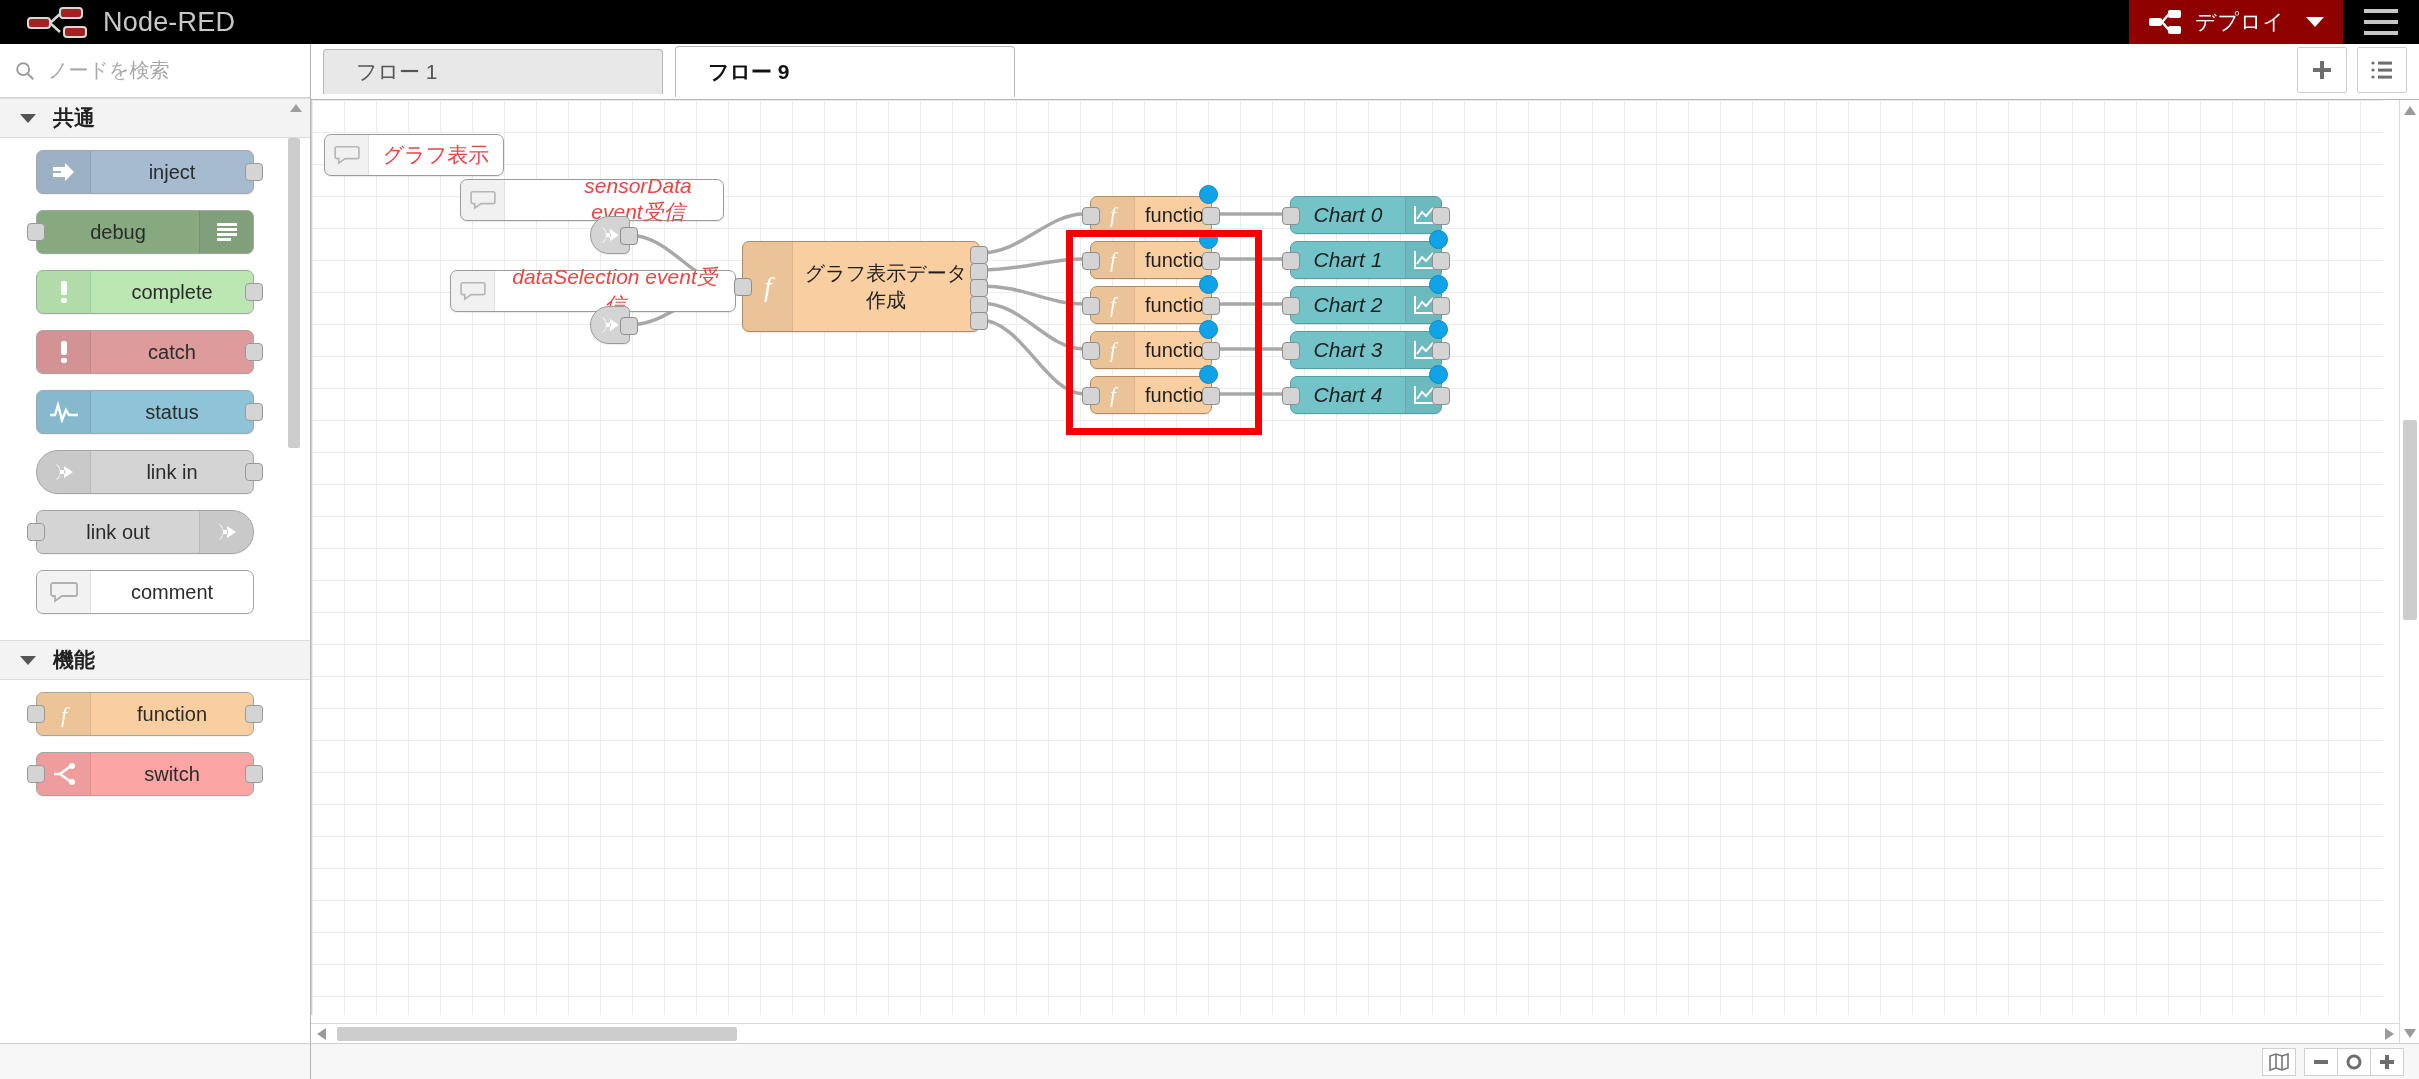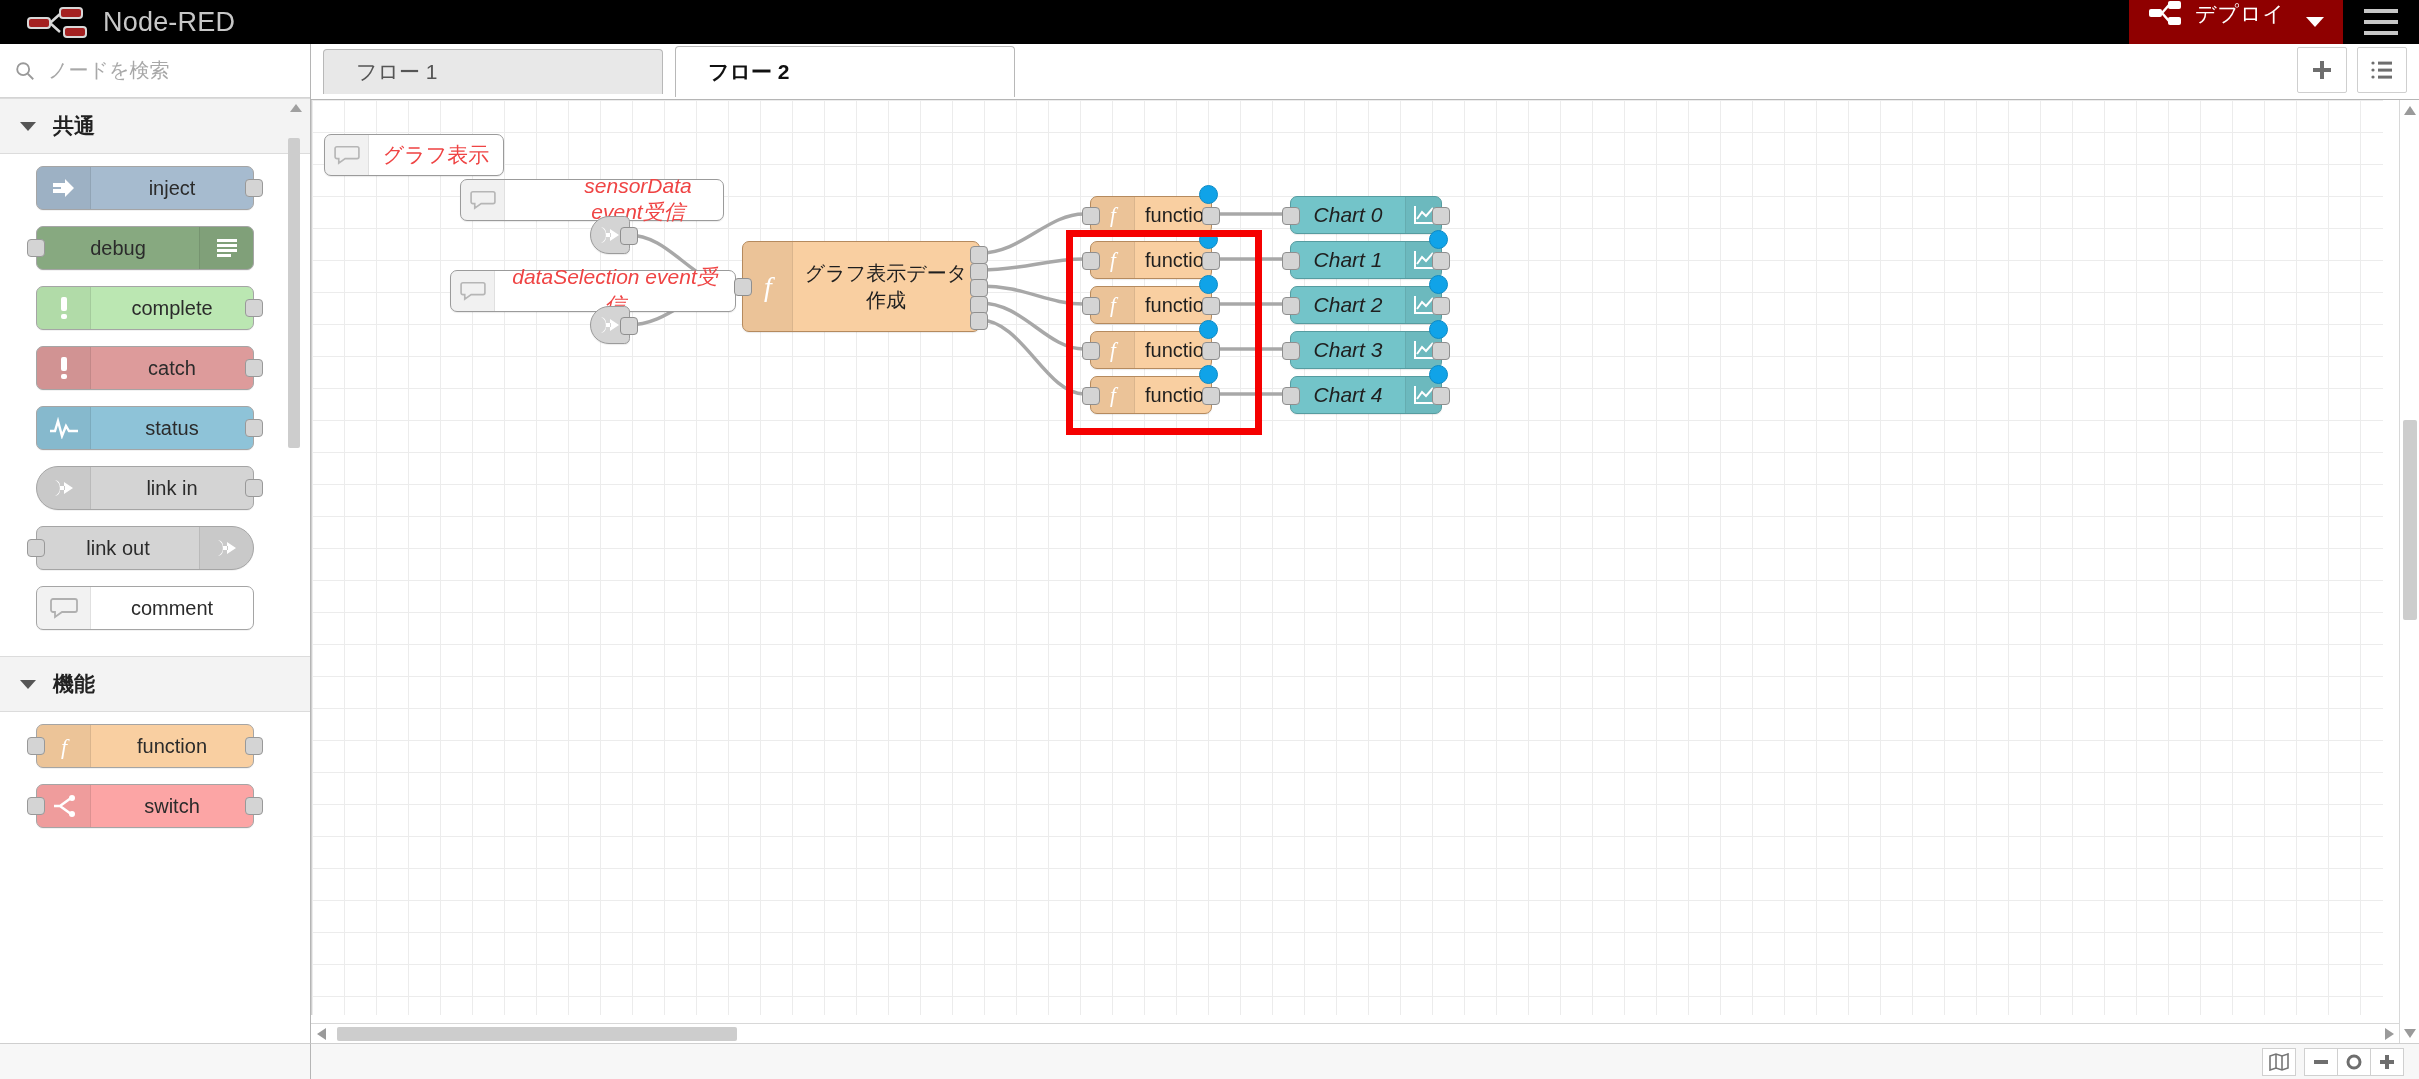--- a/index.html
+++ b/index.html
@@ -21,21 +21,21 @@
   .logo-wrap { display: flex; align-items: center; margin-left: 26px; }
   .logo-svg { display: block; }
   .brand {
     color: #c7c7c7; font-size: 27px; letter-spacing: .2px;
     margin-left: 13px; font-weight: 400;
   }
   #header-right {
     margin-left: auto; display: flex; align-items: center; height: 44px;
   }
   #deploy-btn {
-    display: flex; 
+    display: flex; align-items: center;
     background: #8f0000; height: 44px;
     padding: 0 0 0 20px; cursor: pointer;
   }
   #deploy-btn .dep-label {
     color: #fff; font-size: 21px; margin-left: 12px; letter-spacing: 1px;
   }
   #deploy-caret {
     width: 58px; height: 44px; background: #8f0000;
     display: flex; align-items: center; justify-content: center;
     cursor: pointer; border-left: 1px solid #8f0000;
@@ -73,21 +73,21 @@
     background: transparent;
   }
   #palette-search input::placeholder { color: #a8a8a8; }
 
   #palette-scroll {
     position: absolute; top: 54px; left: 0;
     width: 310px; height: 980px;
     overflow: hidden;
   }
   .pal-category {
-    height: 56px; background: #f3f3f3;
+    height: 40px; background: #f3f3f3;
     border-bottom: 1px solid #dcdcdc;
     border-top: 1px solid #dcdcdc;
     display: flex; align-items: center; padding-left: 20px;
     cursor: pointer;
   }
   .cat-caret {
     width: 0; height: 0;
     border-left: 8px solid transparent;
     border-right: 8px solid transparent;
     border-top: 9px solid #555;
@@ -436,21 +436,21 @@
     </div>
     <div id="pal-vthumb"></div>
   </div>
 </div>
 
 <div id="tabbar">
   <div class="tab">
     <span>フロー 1</span>
   </div>
   <div class="tab active">
-    <span>フロー 2</span>
+    <span>フロー 9</span>
   </div>
   <div id="tabbar-right">
     <div class="tb-btn">
       <svg width="24" height="24" viewBox="0 0 24 24">
         <rect x="10" y="3" width="4" height="18" fill="#6e6e6e"></rect>
           <rect x="3" y="10" width="18" height="4" fill="#6e6e6e"></rect>
       </svg>
     </div>
     <div class="tb-btn">
       <svg width="24" height="24" viewBox="0 0 24 24">

